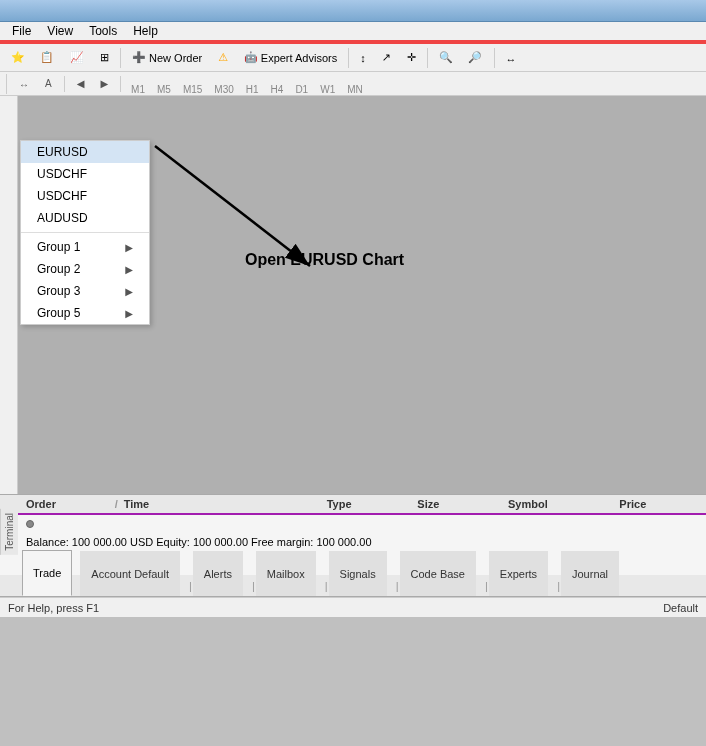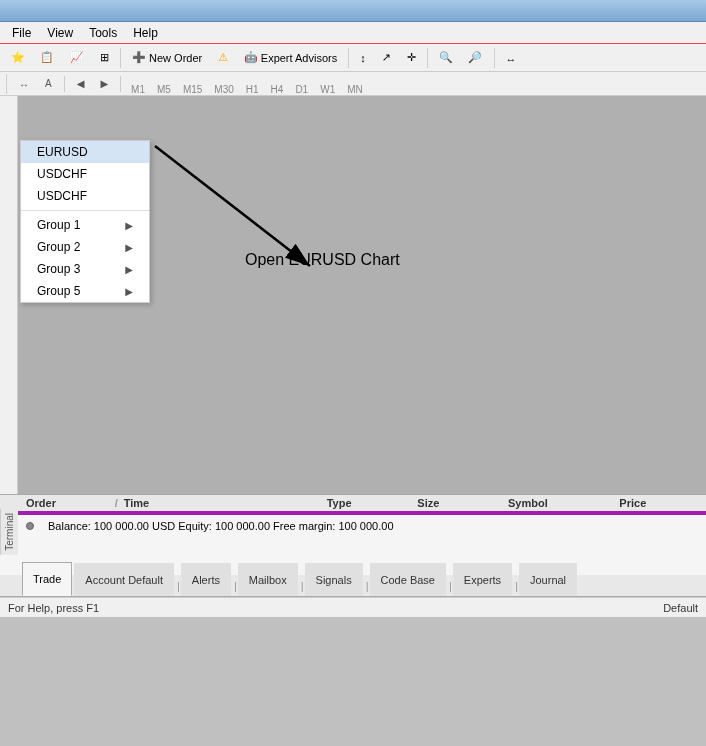--- a/index.html
+++ b/index.html
@@ -9,21 +9,21 @@
     #title-bar {
       height: 22px;
       background: linear-gradient(to bottom, #a8c8e8, #7aa8d0);
       border-bottom: 1px solid #5a88b0;
     }
 
     
     #menu-bar {
       height: 22px;
       background: #f0f0f0;
-      border-bottom: 1px solid #ef4444;
+      border-bottom: 4px solid #ef4444;
       display: flex;
       align-items: center;
       padding: 0 4px;
     }
     .menu-item {
       padding: 2px 8px;
       cursor: pointer;
       font-size: 12px;
     }
 
@@ -134,66 +134,66 @@
     }
     #bottom-tabs {
       height: 22px;
       display: flex;
       align-items: flex-end;
       background: #e8e8e8;
       border-bottom: 1px solid #aaa;
       padding-left: 22px;
     }
     .bottom-tab {
-      padding: 10px 10px;
+      padding: 16px 10px;
       font-size: 11px;
       cursor: pointer;
       border: 1px solid transparent;
       border-bottom: none;
       background: #e0e0e0;
       color: #333;
-      margin-right: 2px;
+      margin-right: 8px;
     }
     .bottom-tab.active {
       background: #f5f5f5;
       border-color: #aaa;
       border-bottom: 1px solid #f5f5f5;
       color: #000;
     }
     .tab-sep { color: #999; font-size: 11px; padding: 2px 1px; align-self: center; }
 
     #bottom-table-header {
       display: flex;
       align-items: center;
       height: 20px;
       background: #e8e8e8;
-      border-bottom: 4px solid #a21caf;
+      border-bottom: 2px solid #a21caf;
       font-size: 11px;
       font-weight: bold;
       color: #333;
       padding-left: 22px;
     }
     .col { flex: 1; padding: 0 4px; }
     .col-order { flex: 0.8; }
     .col-time { flex: 1.5; }
     .col-type { flex: 0.8; margin-left: 40px; }
     .col-size { flex: 0.8; }
     .col-symbol { flex: 1; }
     .col-price { flex: 0.8; }
 
     #bottom-content {
       min-height: 60px;
       padding: 3px 0 3px 22px;
       font-size: 11px;
     }
     .balance-row {
       display: flex;
-      align-items: center;
       padding: 2px 4px;
-      gap: 14px;
+      gap: 8px;
+      flex-direction: column;
     }
     .balance-dot { width: 8px; height: 8px; border-radius: 50%; background: #888; border: 1px solid #666; flex-shrink: 0; }
 
     
     #status-bar {
       height: 20px;
       background: #f0f0f0;
       border-top: 1px solid #ccc;
       display: flex;
       align-items: center;
@@ -317,20 +317,21 @@
   <span class="timeframe-btn">MN</span>
 </div>
 
 <div id="main-area" style="height: 398px;">
   <div id="left-sidebar"></div>
 
   <div id="dropdown-menu">
     <div class="dropdown-item selected">EURUSD</div>
     <div class="dropdown-item">USDCHF</div>
     <div class="dropdown-item">USDCHF</div>
+    <div class="dropdown-item">AUDUSD</div>
     <div class="dropdown-sep"></div>
     <div class="dropdown-item">
       <span>Group 1</span>
       <span class="chevron">▶</span>
     </div>
     <div class="dropdown-item">
       <span>Group 2</span>
       <span class="chevron">▶</span>
     </div>
     <div class="dropdown-item">
@@ -345,21 +346,21 @@
 
   <svg id="arrow-svg" width="300" height="180" xmlns="http://www.w3.org/2000/svg">
     <defs>
       <marker id="arrowhead" markerWidth="10" markerHeight="7" refX="10" refY="3.5" orient="auto">
         <polygon points="0 0, 10 3.5, 0 7" fill="#000"></polygon>
       </marker>
     </defs>
     <line x1="55" y1="10" x2="210" y2="130" stroke="#000" stroke-width="2.5" marker-end="url(#arrowhead)"></line>
   </svg>
 
-  <div id="annotation-text" style="position:absolute; top:155px; left:245px; font-size:16px; font-weight:normal; color:#000;">Open EURUSD Chart</div>
+  <div id="annotation-text" style="position:absolute; top:155px; left:245px; font-size:16px; font-weight:bold; color:#000;">Open EURUSD Chart</div>
 </div>
 
 <div id="bottom-panel" style="position:relative; background:#f5f5f5; border-top:1px solid #aaa;">
 
   <div id="terminal-label">
     <span>Terminal</span>
   </div>
 
   <div id="bottom-table-header">
     <span class="col col-order">Order</span>

